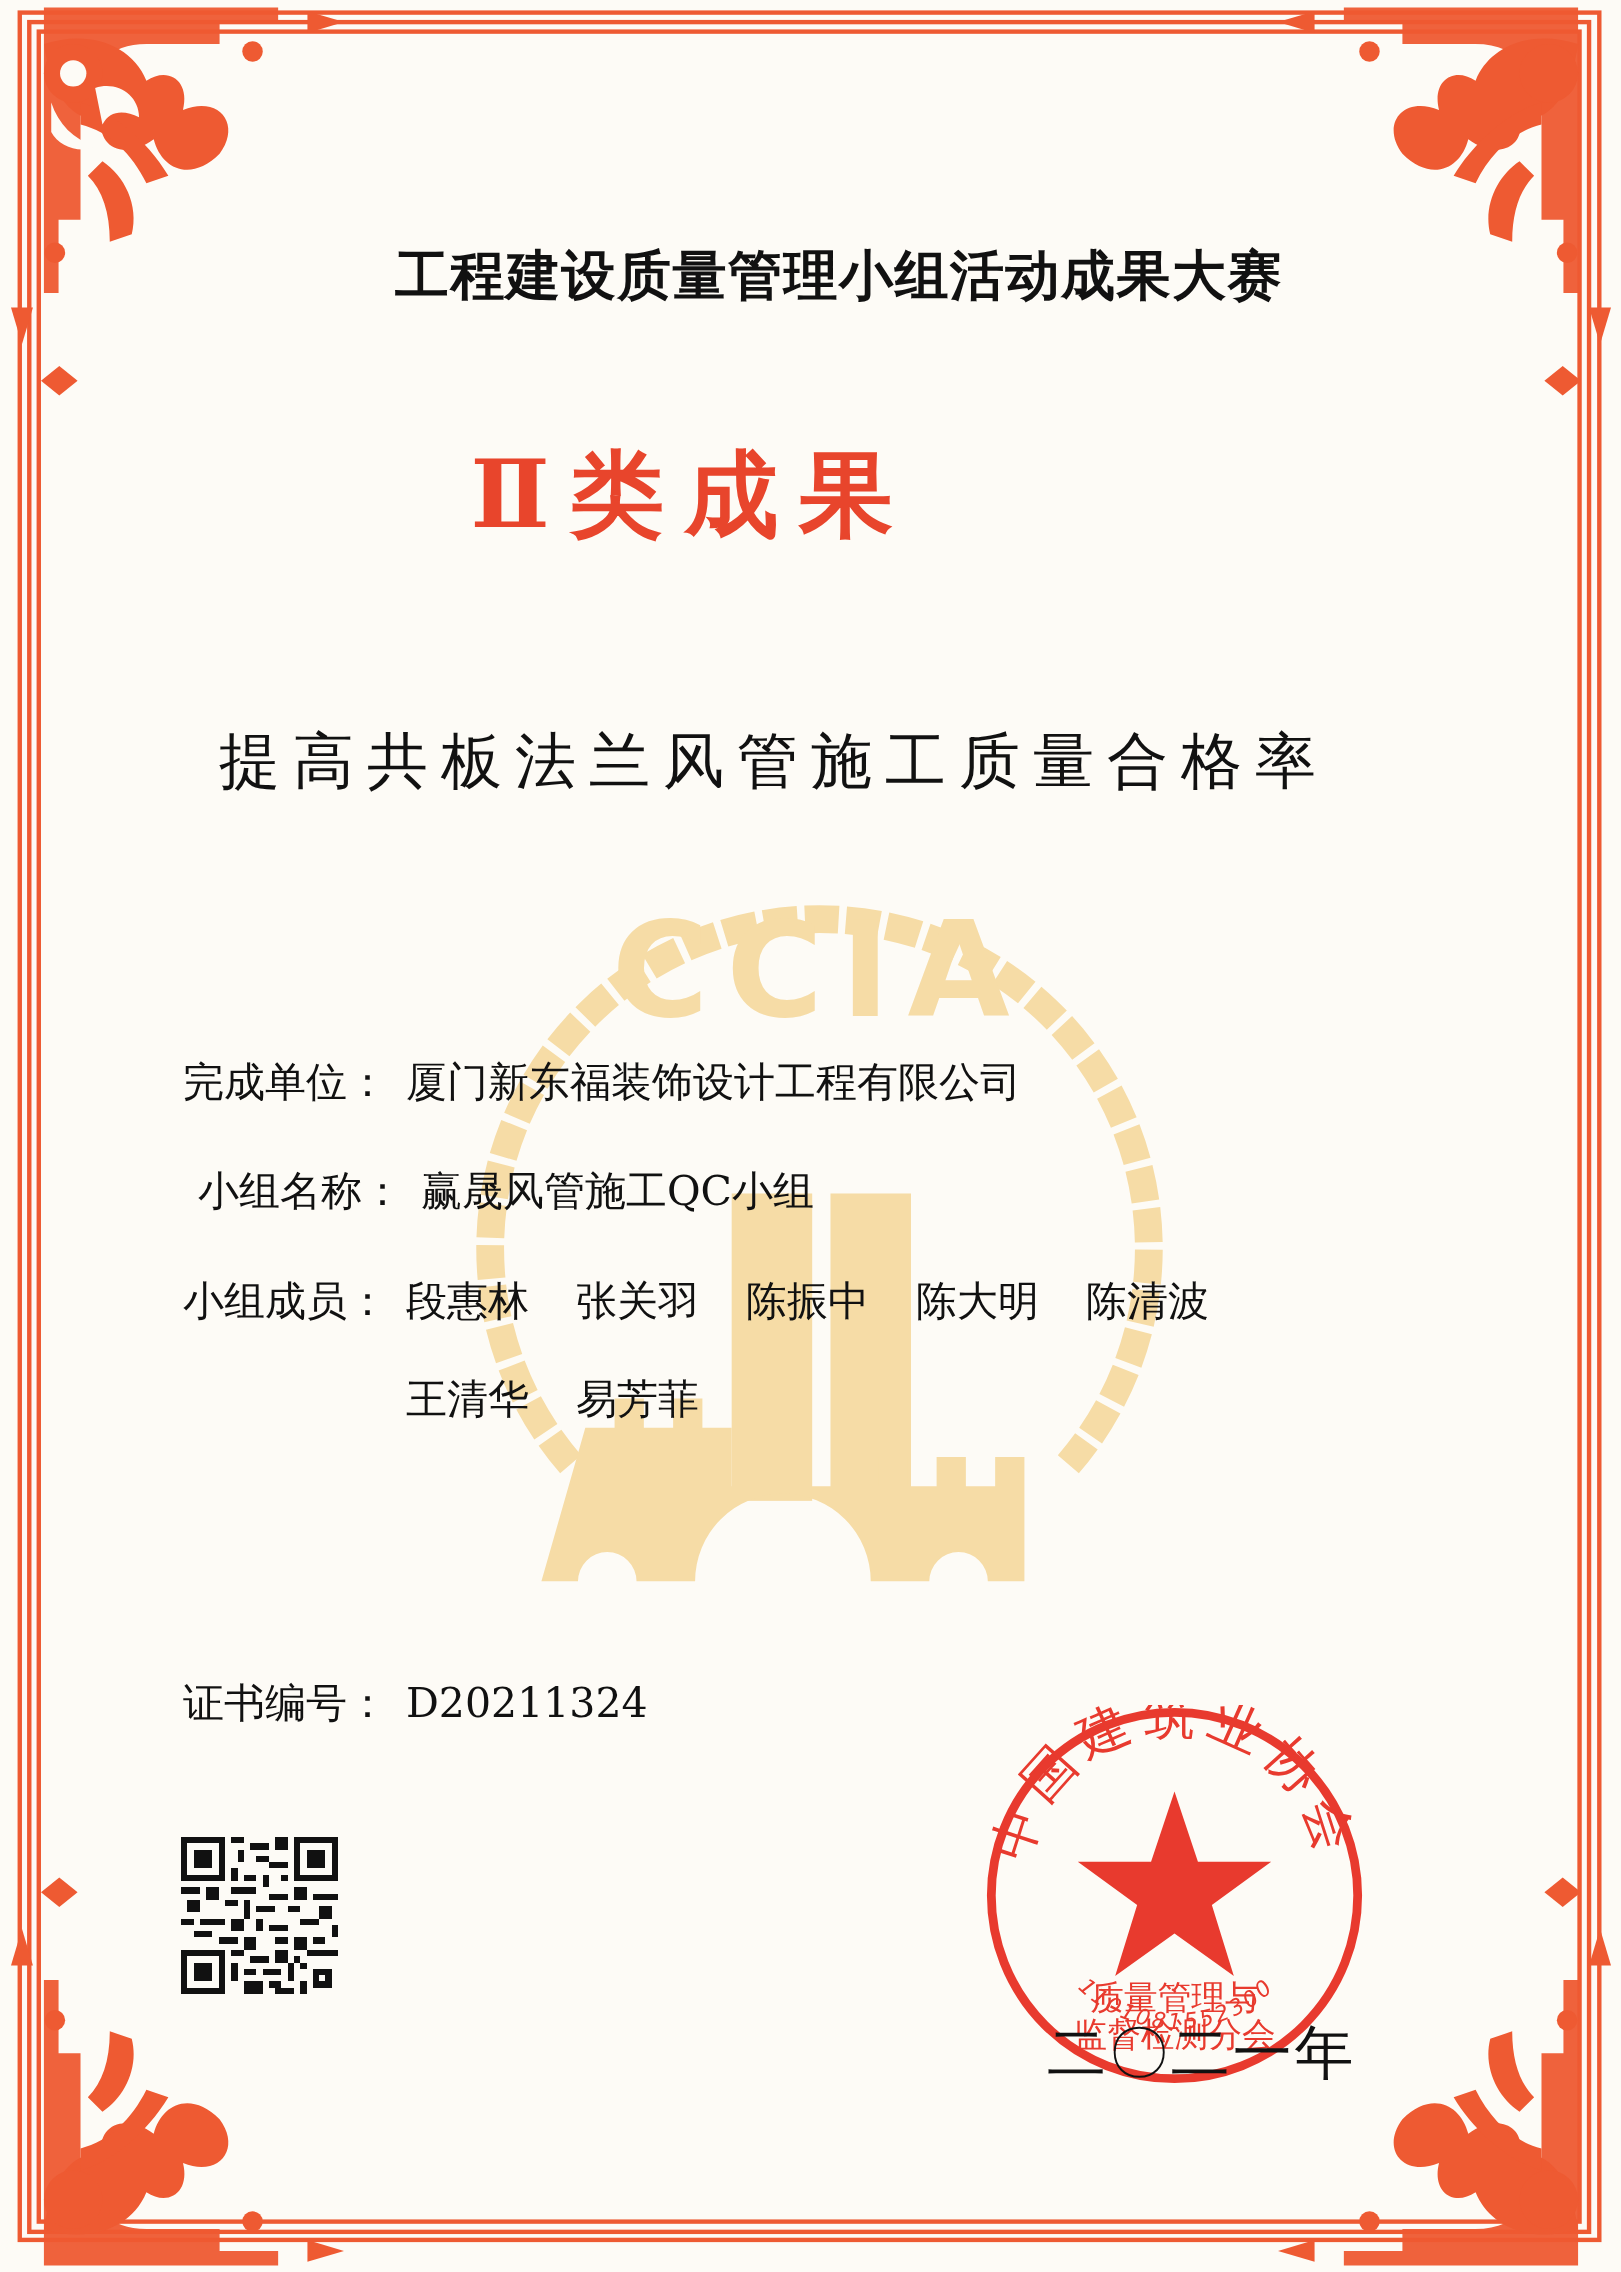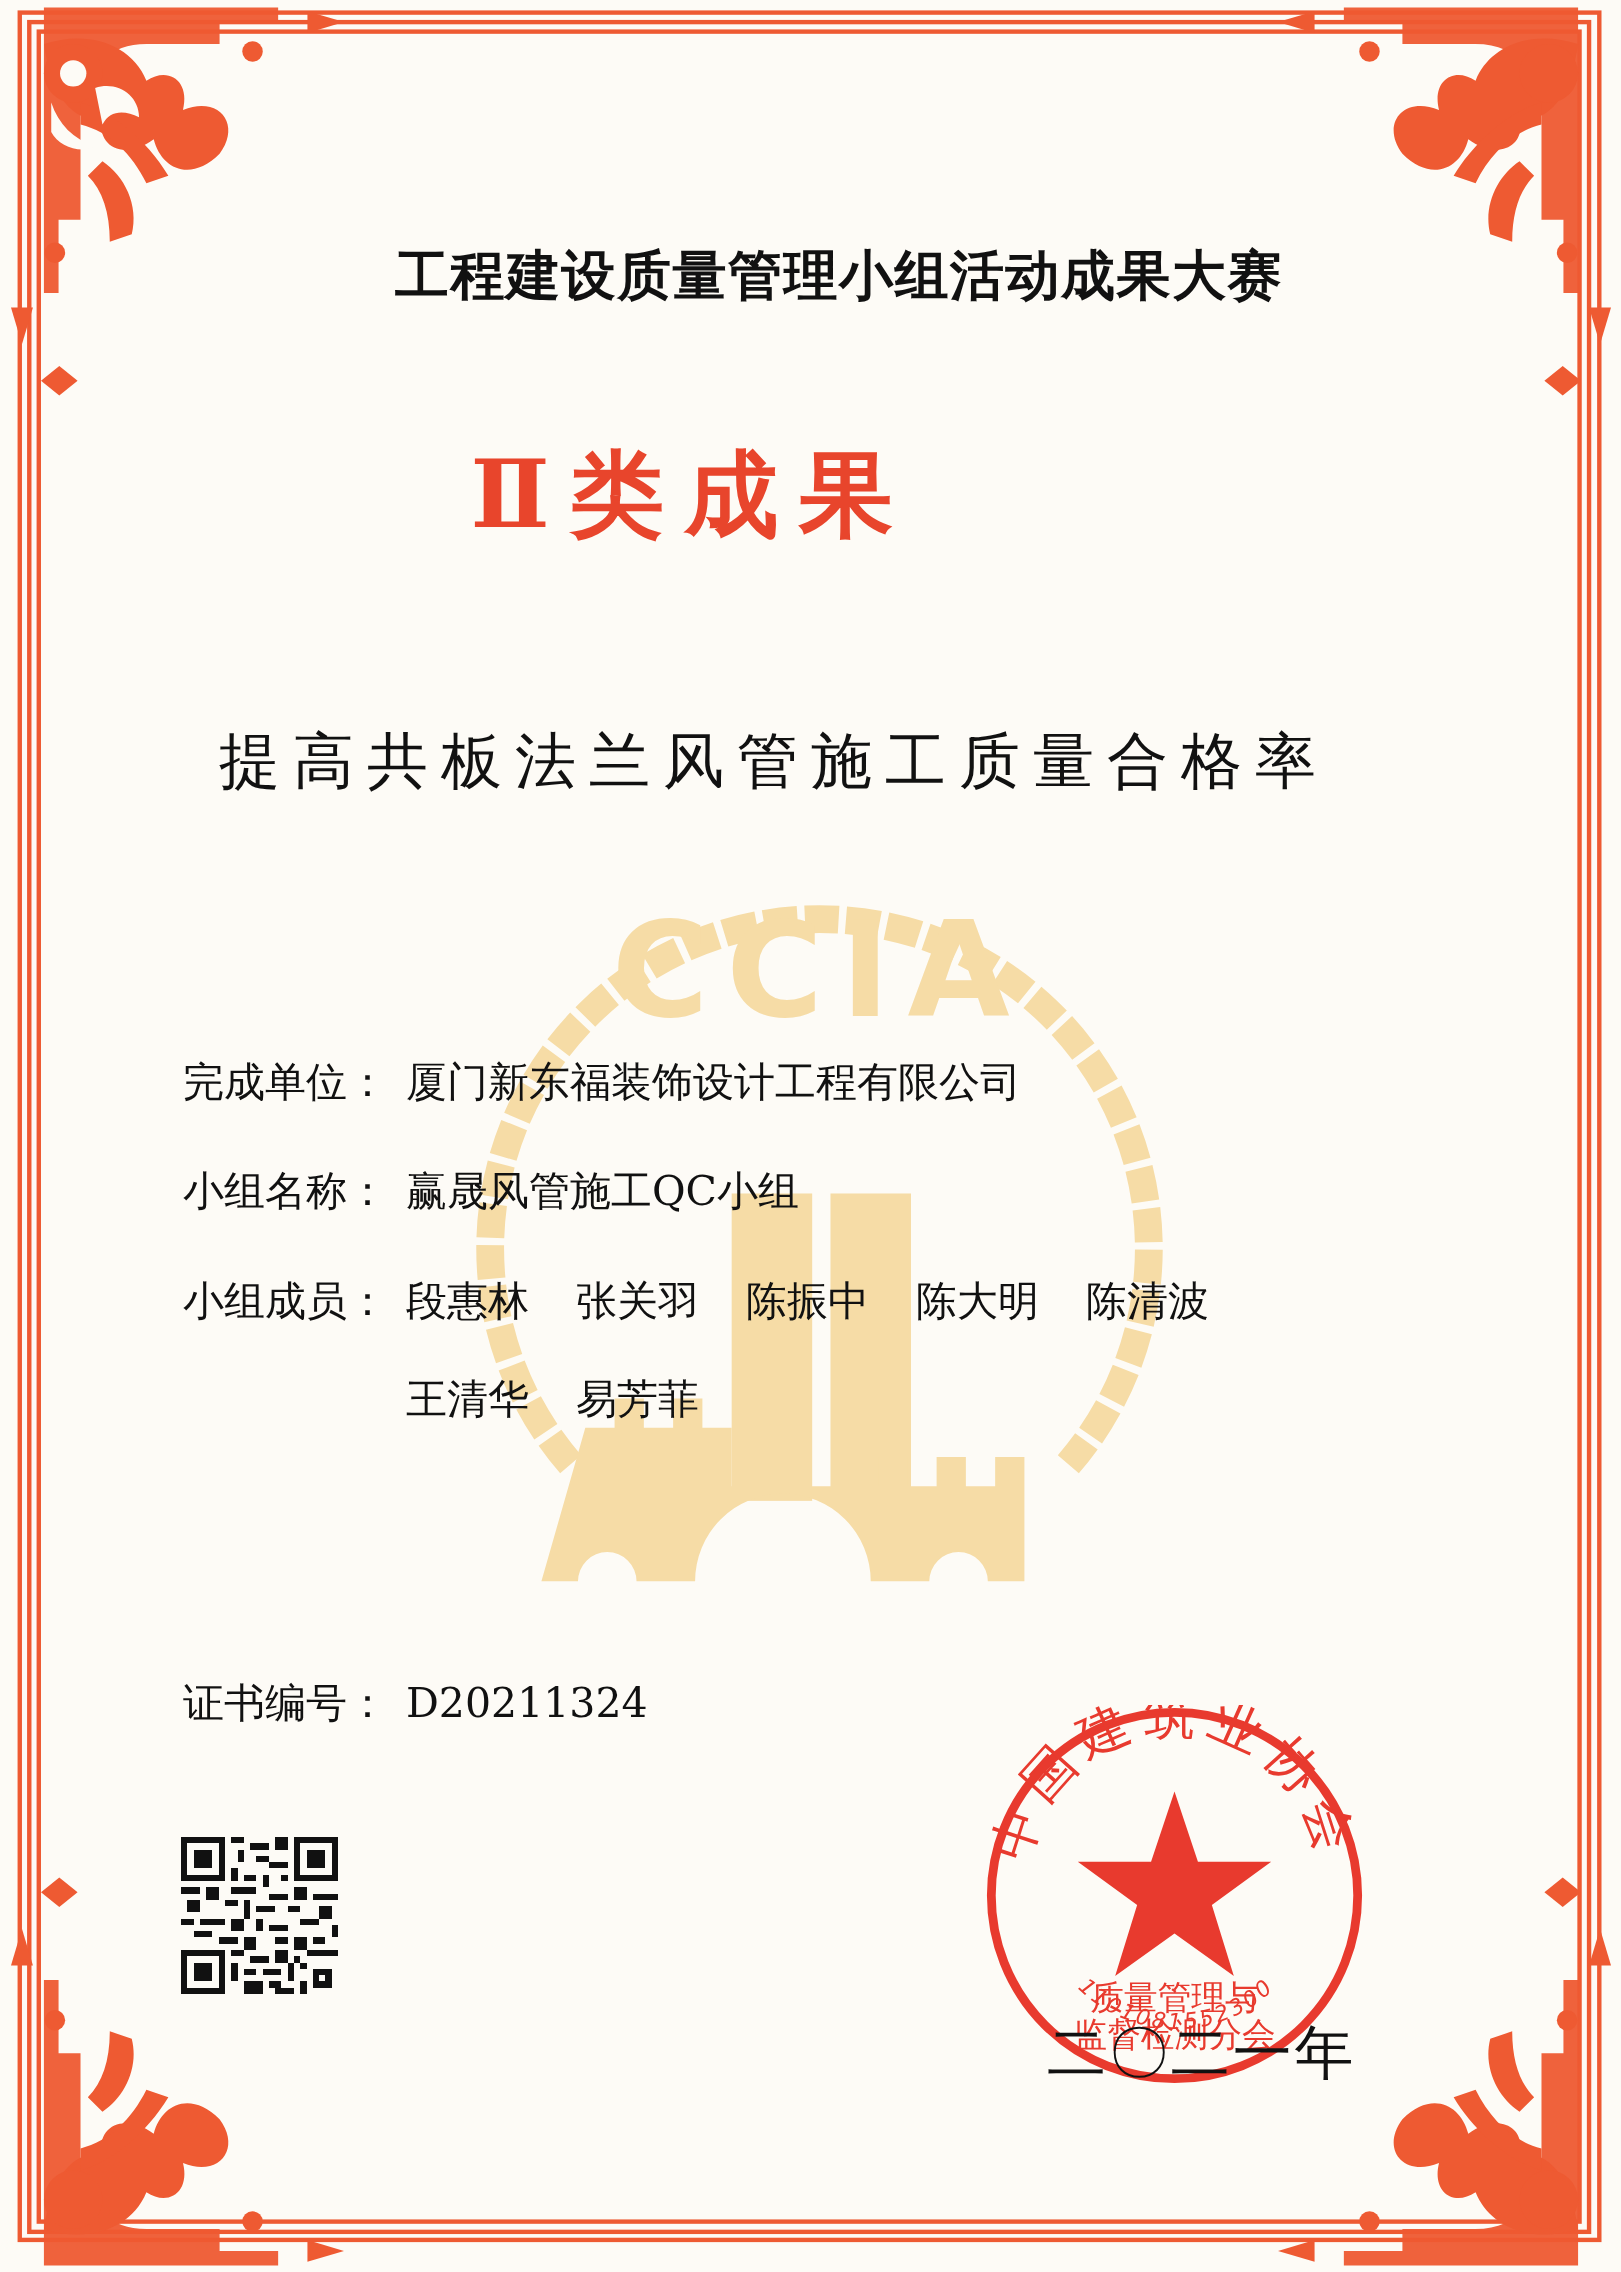--- a/index.html
+++ b/index.html
@@ -25,21 +25,21 @@
                  letter-spacing:20.5px; color:#e8452c; }
   .project-title { left:0; width:1548px; top:721px; text-align:center;
                    font-family:"DejaVu Serif", serif; font-size:61px; letter-spacing:13px;
                    color:#111; }
 
   
   .info { left:183px; font-size:41px; font-family:"DejaVu Serif", serif; color:#111; white-space:nowrap; }
   .info .label { display:inline-block; width:223px; }
   .info .member { display:inline-block; margin-right:47px; }
   .row1 { top:1055px; }
-  .row2 { top:1164px; }
+  .row2 { top:1164px;margin-left:15px; }
   .row3 { top:1274px; }
   .row4 { top:1372px; left:406px; }
   .cert { top:1676px; }
 
   
   .qr { left:181px; top:1837px; width:157px; height:157px; }
 
   
   .seal { left:984px; top:1705px; width:381px; height:381px; }
 

